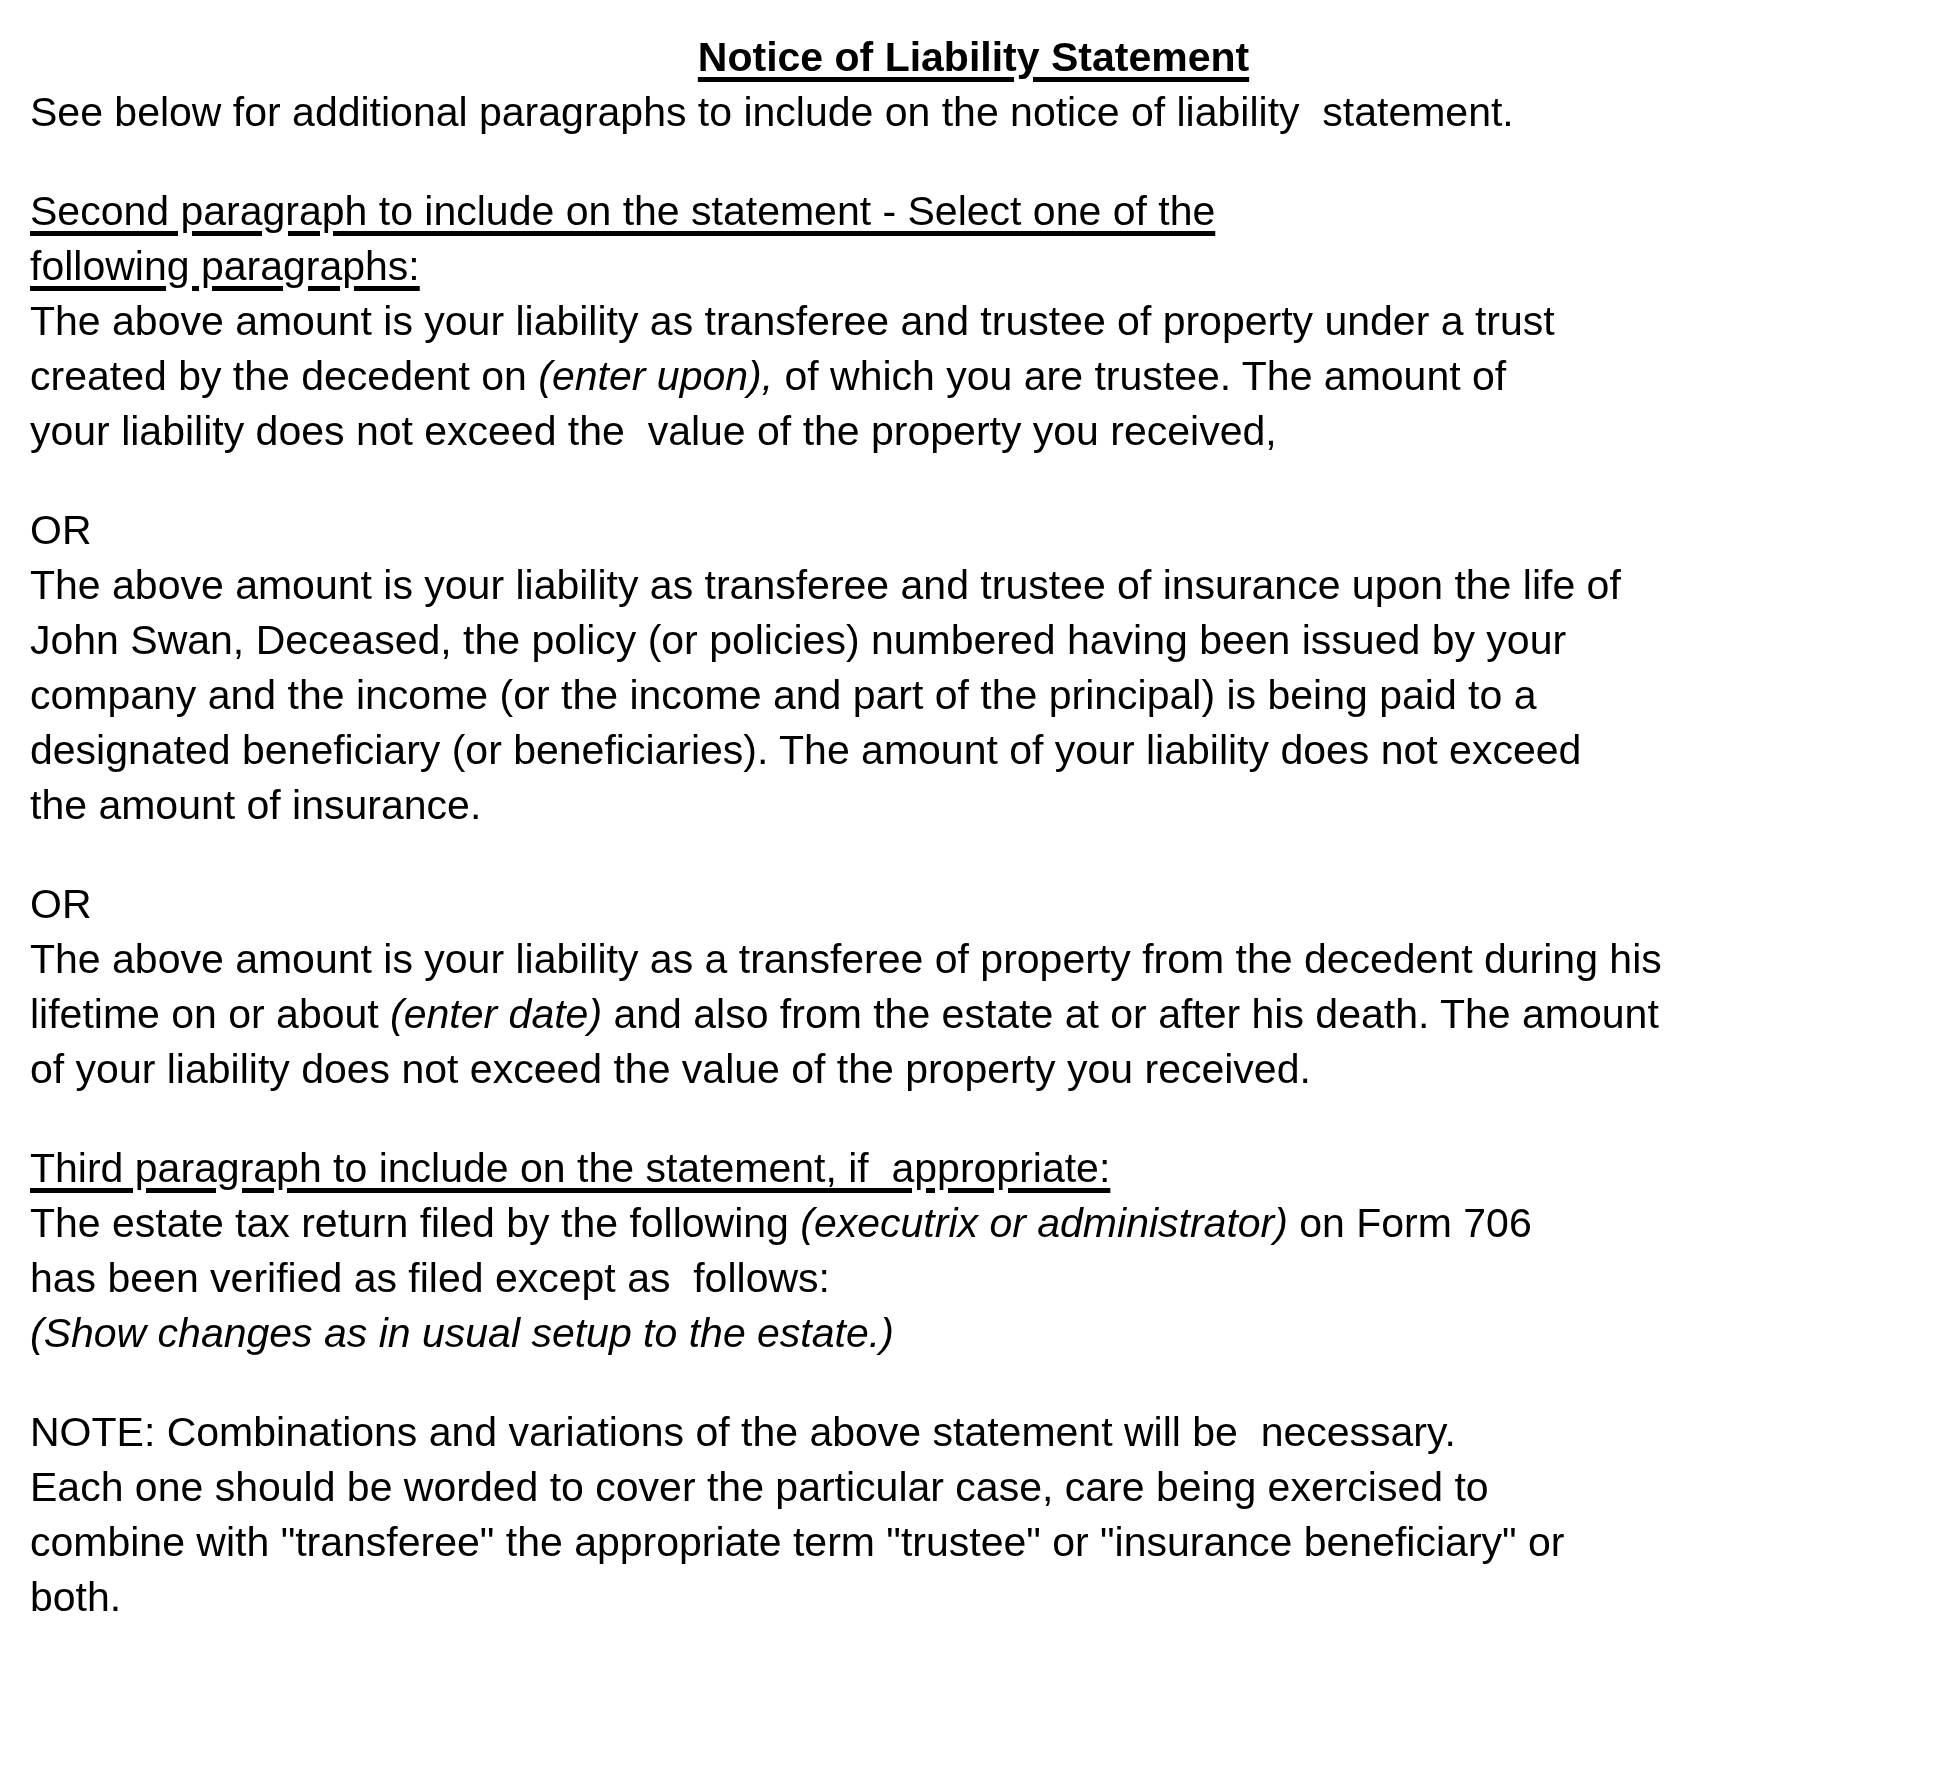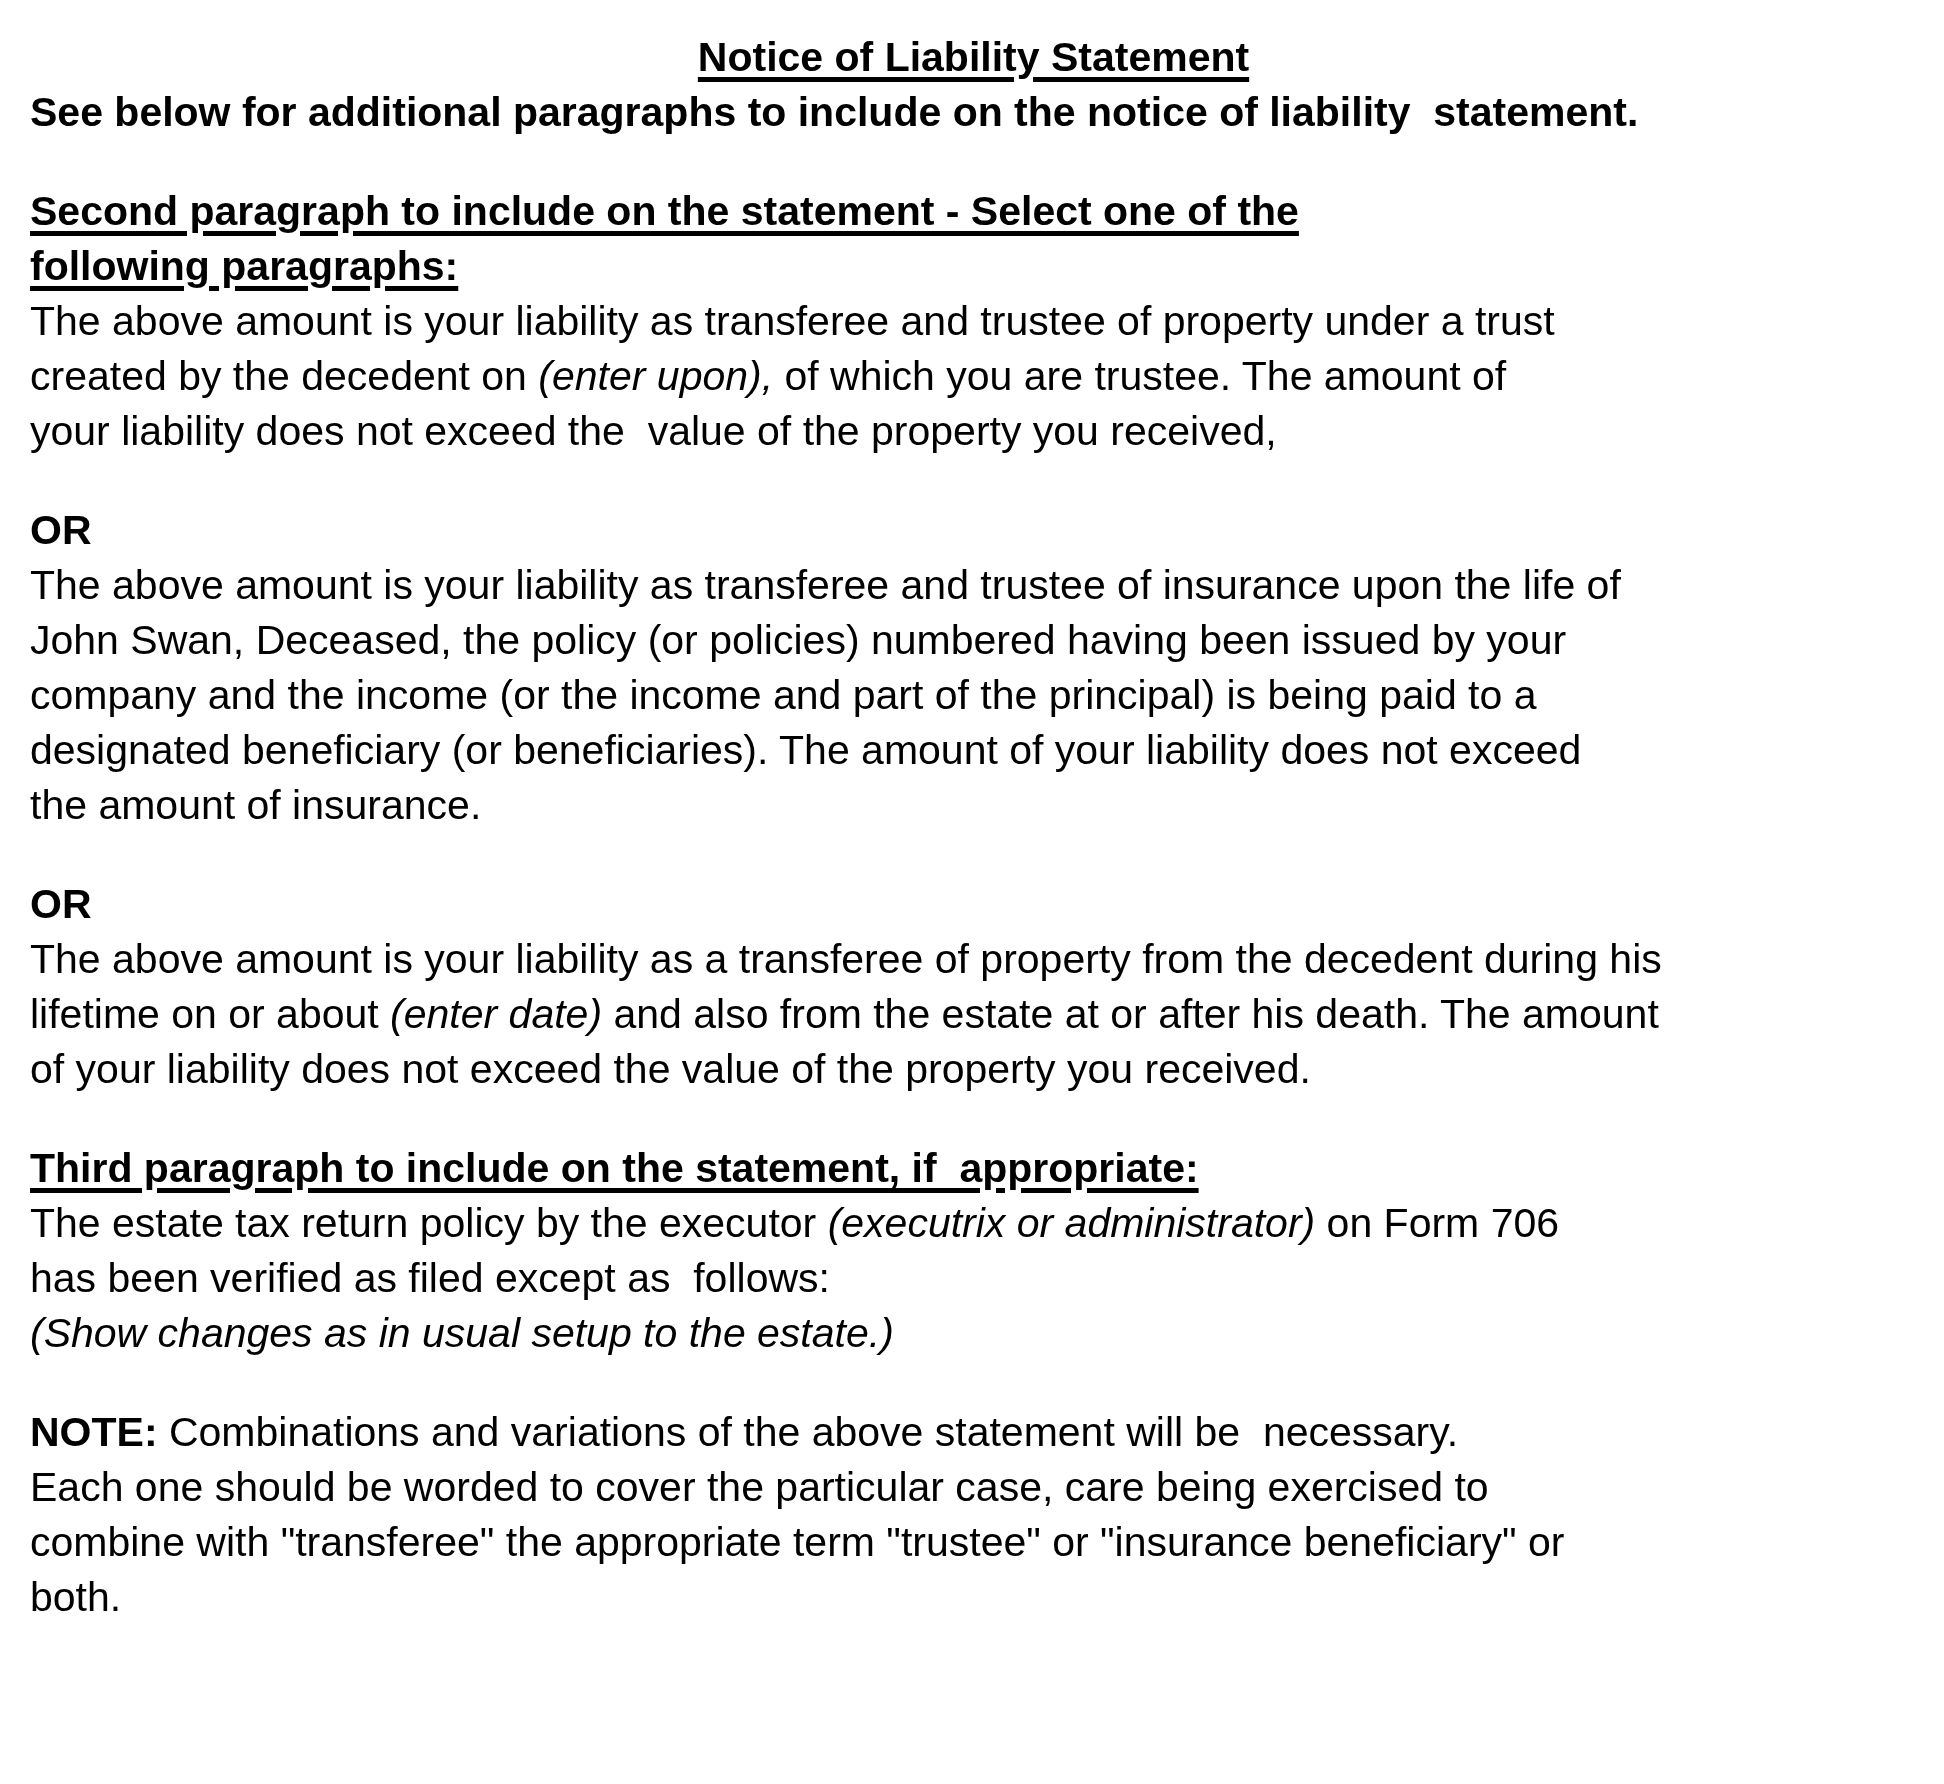--- a/index.html
+++ b/index.html
@@ -9,21 +9,21 @@
     background: #ffffff;
     color: #000000;
     font-family: "Liberation Sans", "DejaVu Sans", sans-serif;
     font-size: 41px;
     line-height: 55px;
     overflow: hidden;
   }
   .content { padding: 30px 27px 0 30px; }
   h1, h2, p { margin: 0; padding: 0; font-size: inherit; line-height: inherit; font-weight: inherit; }
   .line { display: block; white-space: pre; }
-  .b { font-weight: 700; }
+  .b { font-weight: 400; }
   .i { font-style: italic; }
   .u { text-decoration: underline; text-decoration-thickness: 5px; text-underline-offset: 6px; }
   .gap { margin-top: 44px; }
   .title-row { text-align: center; }
   .title { display: inline-block; font-weight: 700; }
 </style>
 </head>
 <body>
 
 <div class="content">
@@ -59,21 +59,21 @@
       <span class="line">The above amount is your liability as a transferee of property from the decedent during his</span>
       <span class="line"><span>lifetime on or about </span><span class="i">(enter date)</span><span> and also from the estate at or after his death. The amount</span></span>
       <span class="line">of your liability does not exceed the value of the property you received.</span>
     </p>
 
   <h2 class="gap">
       <span class="line b u">Third paragraph to include on the statement, if  appropriate:</span>
     </h2>
 
   <p>
-      <span class="line"><span>The estate tax return policy by the executor </span><span class="i">(executrix or administrator)</span><span> on Form 706</span></span>
+      <span class="line"><span>The estate tax return filed by the following </span><span class="i">(executrix or administrator)</span><span> on Form 706</span></span>
       <span class="line">has been verified as filed except as  follows:</span>
       <span class="line i">(Show changes as in usual setup to the estate.)</span>
     </p>
 
   <p class="gap">
       <span class="line"><span class="b">NOTE:</span><span> Combinations and variations of the above statement will be  necessary.</span></span>
       <span class="line">Each one should be worded to cover the particular case, care being exercised to</span>
       <span class="line">combine with "transferee" the appropriate term "trustee" or "insurance beneficiary" or</span>
       <span class="line">both.</span>
     </p>

